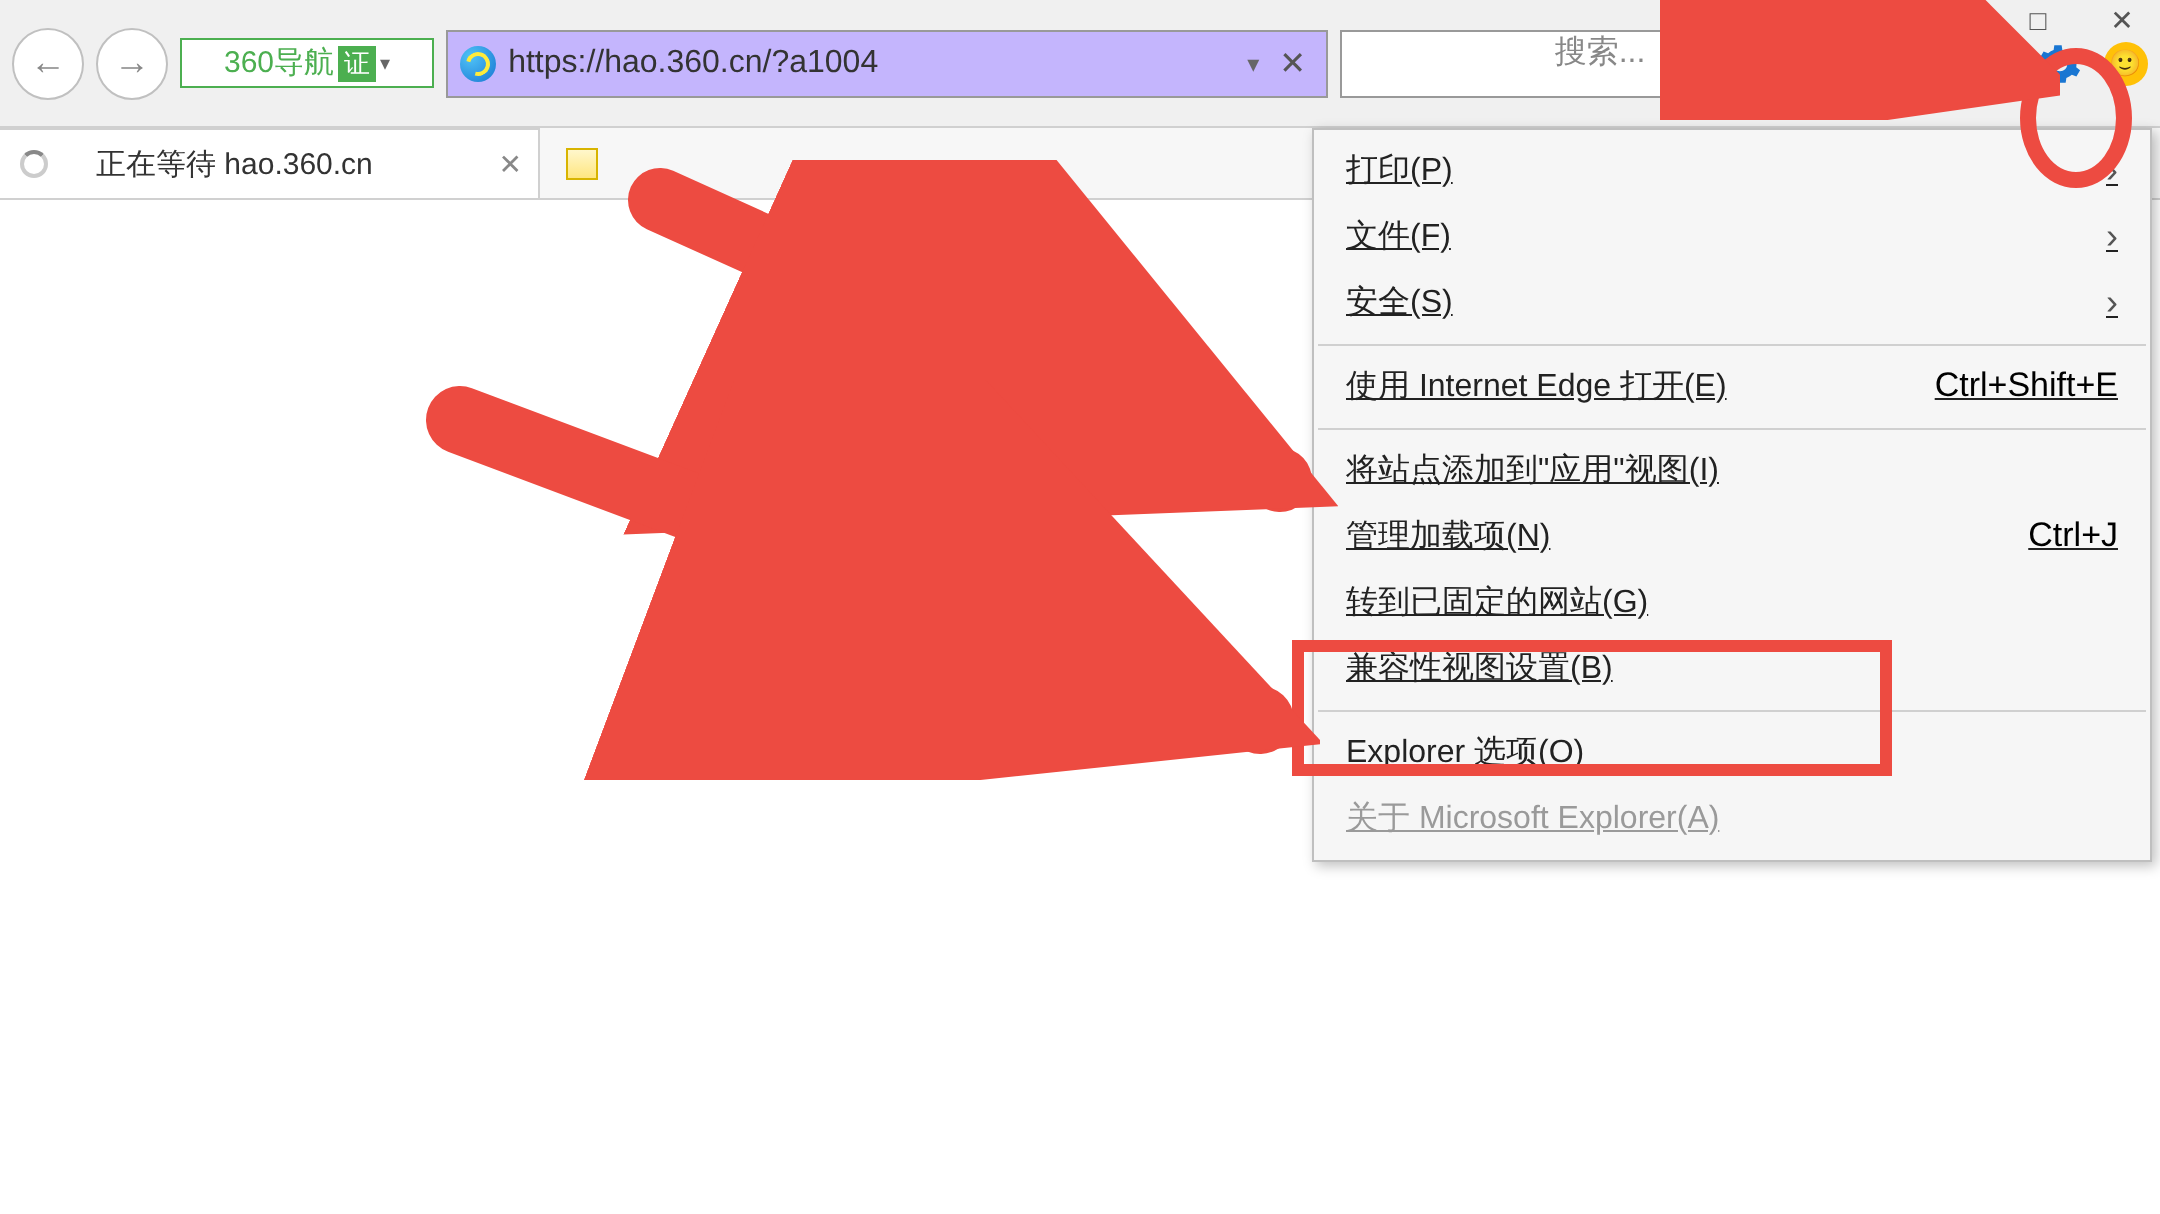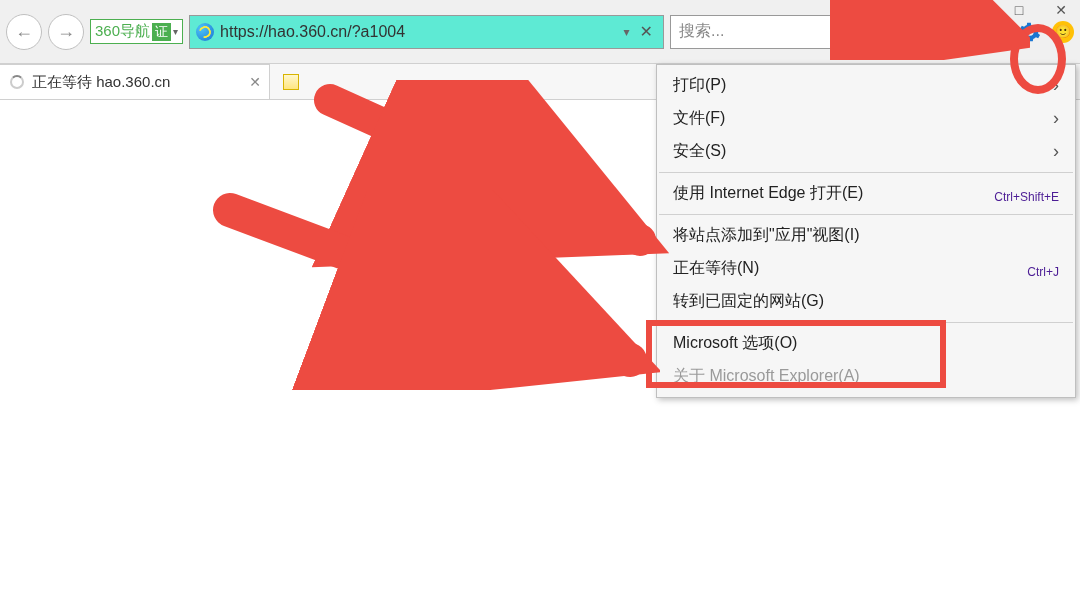--- a/index.html
+++ b/index.html
@@ -23,34 +23,34 @@
       width: 36px; height: 36px;
       border: 1px solid #c0c0c0;
       border-radius: 50%;
       display: flex; align-items: center; justify-content: center;
       background: #fff;
       color: #888;
       font-size: 18px;
     }
     .site-badge {
       border: 1px solid #4caf50;
-      padding: 2px 4px;
+      padding: 2px 21px;
       background: #fff;
       display: flex; align-items: center; gap: 2px;
       font-size: 15px;
       color: #4caf50;
       font-weight: 500;
     }
     .site-badge .zheng { background: #4caf50; color: #fff; padding: 0 3px; font-size: 13px; }
     .site-badge .drop { color: #666; font-size: 10px; }
     .address-bar {
       flex: 1;
       height: 34px;
       border: 1px solid #999;
-      background: #5eead4;
+      background: #c4b5fd;
       display: flex; align-items: center;
       padding: 0 6px;
       gap: 6px;
       min-width: 200px;
       max-width: 480px;
     }
     .ie-icon {
       width: 18px; height: 18px;
       border-radius: 50%;
       background: radial-gradient(circle at 30% 30%, #4fc3f7, #1976d2);
@@ -61,41 +61,42 @@
     .addr-drop { color: #666; font-size: 12px; }
     .addr-x { color: #555; font-size: 16px; padding: 0 4px; }
     .search-box {
       width: 260px; height: 34px;
       border: 1px solid #999;
       background: #fff;
       display: flex; align-items: center;
       padding: 0 8px;
       color: #888;
       font-size: 16px;
+      flex-direction: column;
     }
     .search-box .mag { margin-left: auto; display:flex; align-items:center; gap:2px; color:#555;}
     .tool-right { display: flex; align-items: center; gap: 8px; margin-left: 8px; }
     .icon-wrap { display:flex; align-items:center; justify-content:center; width:28px; height:28px; }
     .home-icon svg, .star-icon svg, .gear-icon svg { width:22px; height:22px; }
     .gear-icon { color: #1976d2; }
     .smiley { width:22px;height:22px;border-radius:50%;background:#ffc107;display:flex;align-items:center;justify-content:center;font-size:13px; }
     .win-controls { position:absolute; top:2px; right:10px; display:flex; gap:24px; color:#555; font-size:14px;}
     .win-controls span { display:inline-flex; width:18px; justify-content:center;}
 
     .tab-bar {
       height: 36px;
       background: #f7f7f7;
       border-bottom: 1px solid #d0d0d0;
       display: flex; align-items: stretch;
     }
     .tab {
       display: flex; align-items: center;
       padding: 0 30px 0 10px;
       border-right: 1px solid #d0d0d0;
-      gap: 8px;
+      gap: 24px;
       font-size: 15px;
       color: #333;
       position: relative;
       min-width: 270px;
       background:#fff;
       border-top: 1px solid #d0d0d0;
     }
     .tab .spinner {
       width: 14px; height: 14px; border: 2px solid #ccc; border-top-color: #888; border-radius: 50%;
     }
@@ -106,30 +107,31 @@
     .menu {
       position: absolute;
       top: 64px; right: 4px;
       width: 420px;
       background: #f6f6f6;
       border: 1px solid #bfbfbf;
       box-shadow: 2px 2px 6px rgba(0,0,0,0.25);
       padding: 4px 0;
     }
     .menu-item {
-      display: flex; align-items: flex-end;
+      display: flex; align-items: flex-start;
       padding: 6px 16px;
       font-size: 16px;
       color: #222;
       justify-content: space-between;
+      text-decoration: underline;
     }
     .menu-item.sub::after { content: "›"; color:#555; font-size:18px; }
     .menu-item.disabled { color: #9a9a9a; }
     .menu-sep { height:1px; background:#d0d0d0; margin:4px 2px; }
-    .menu-item .shortcut { color:#4c1d95; font-size:12px; }
+    .menu-item .shortcut { color:#000000; font-size:17px; }
 
     
     .red-rect {
       position: absolute;
       border: 6px solid #ed4b41;
       background: transparent;
       pointer-events: none;
     }
     .red-circle {
       position: absolute;
@@ -225,29 +227,32 @@
   <div class="menu-sep"></div>
   <div class="menu-item">
       <span>使用 Internet Edge 打开(E)</span>
       <span class="shortcut">Ctrl+Shift+E</span>
     </div>
   <div class="menu-sep"></div>
   <div class="menu-item">
       <span>将站点添加到"应用"视图(I)</span>
     </div>
   <div class="menu-item">
-      <span>正在等待(N)</span>
+      <span>管理加载项(N)</span>
       <span class="shortcut">Ctrl+J</span>
     </div>
   <div class="menu-item">
       <span>转到已固定的网站(G)</span>
     </div>
+  <div class="menu-item">
+      <span>兼容性视图设置(B)</span>
+    </div>
   <div class="menu-sep"></div>
   <div class="menu-item">
-      <span>Microsoft 选项(O)</span>
+      <span>Explorer 选项(O)</span>
     </div>
   <div class="menu-item disabled">
       <span>关于 Microsoft Explorer(A)</span>
     </div>
 </div>
 
 <div class="red-circle" style="top:24px;left:1010px;width:56px;height:70px"></div>
 
 <div class="red-rect" style="top:320px;left:646px;width:300px;height:68px"></div>
 

